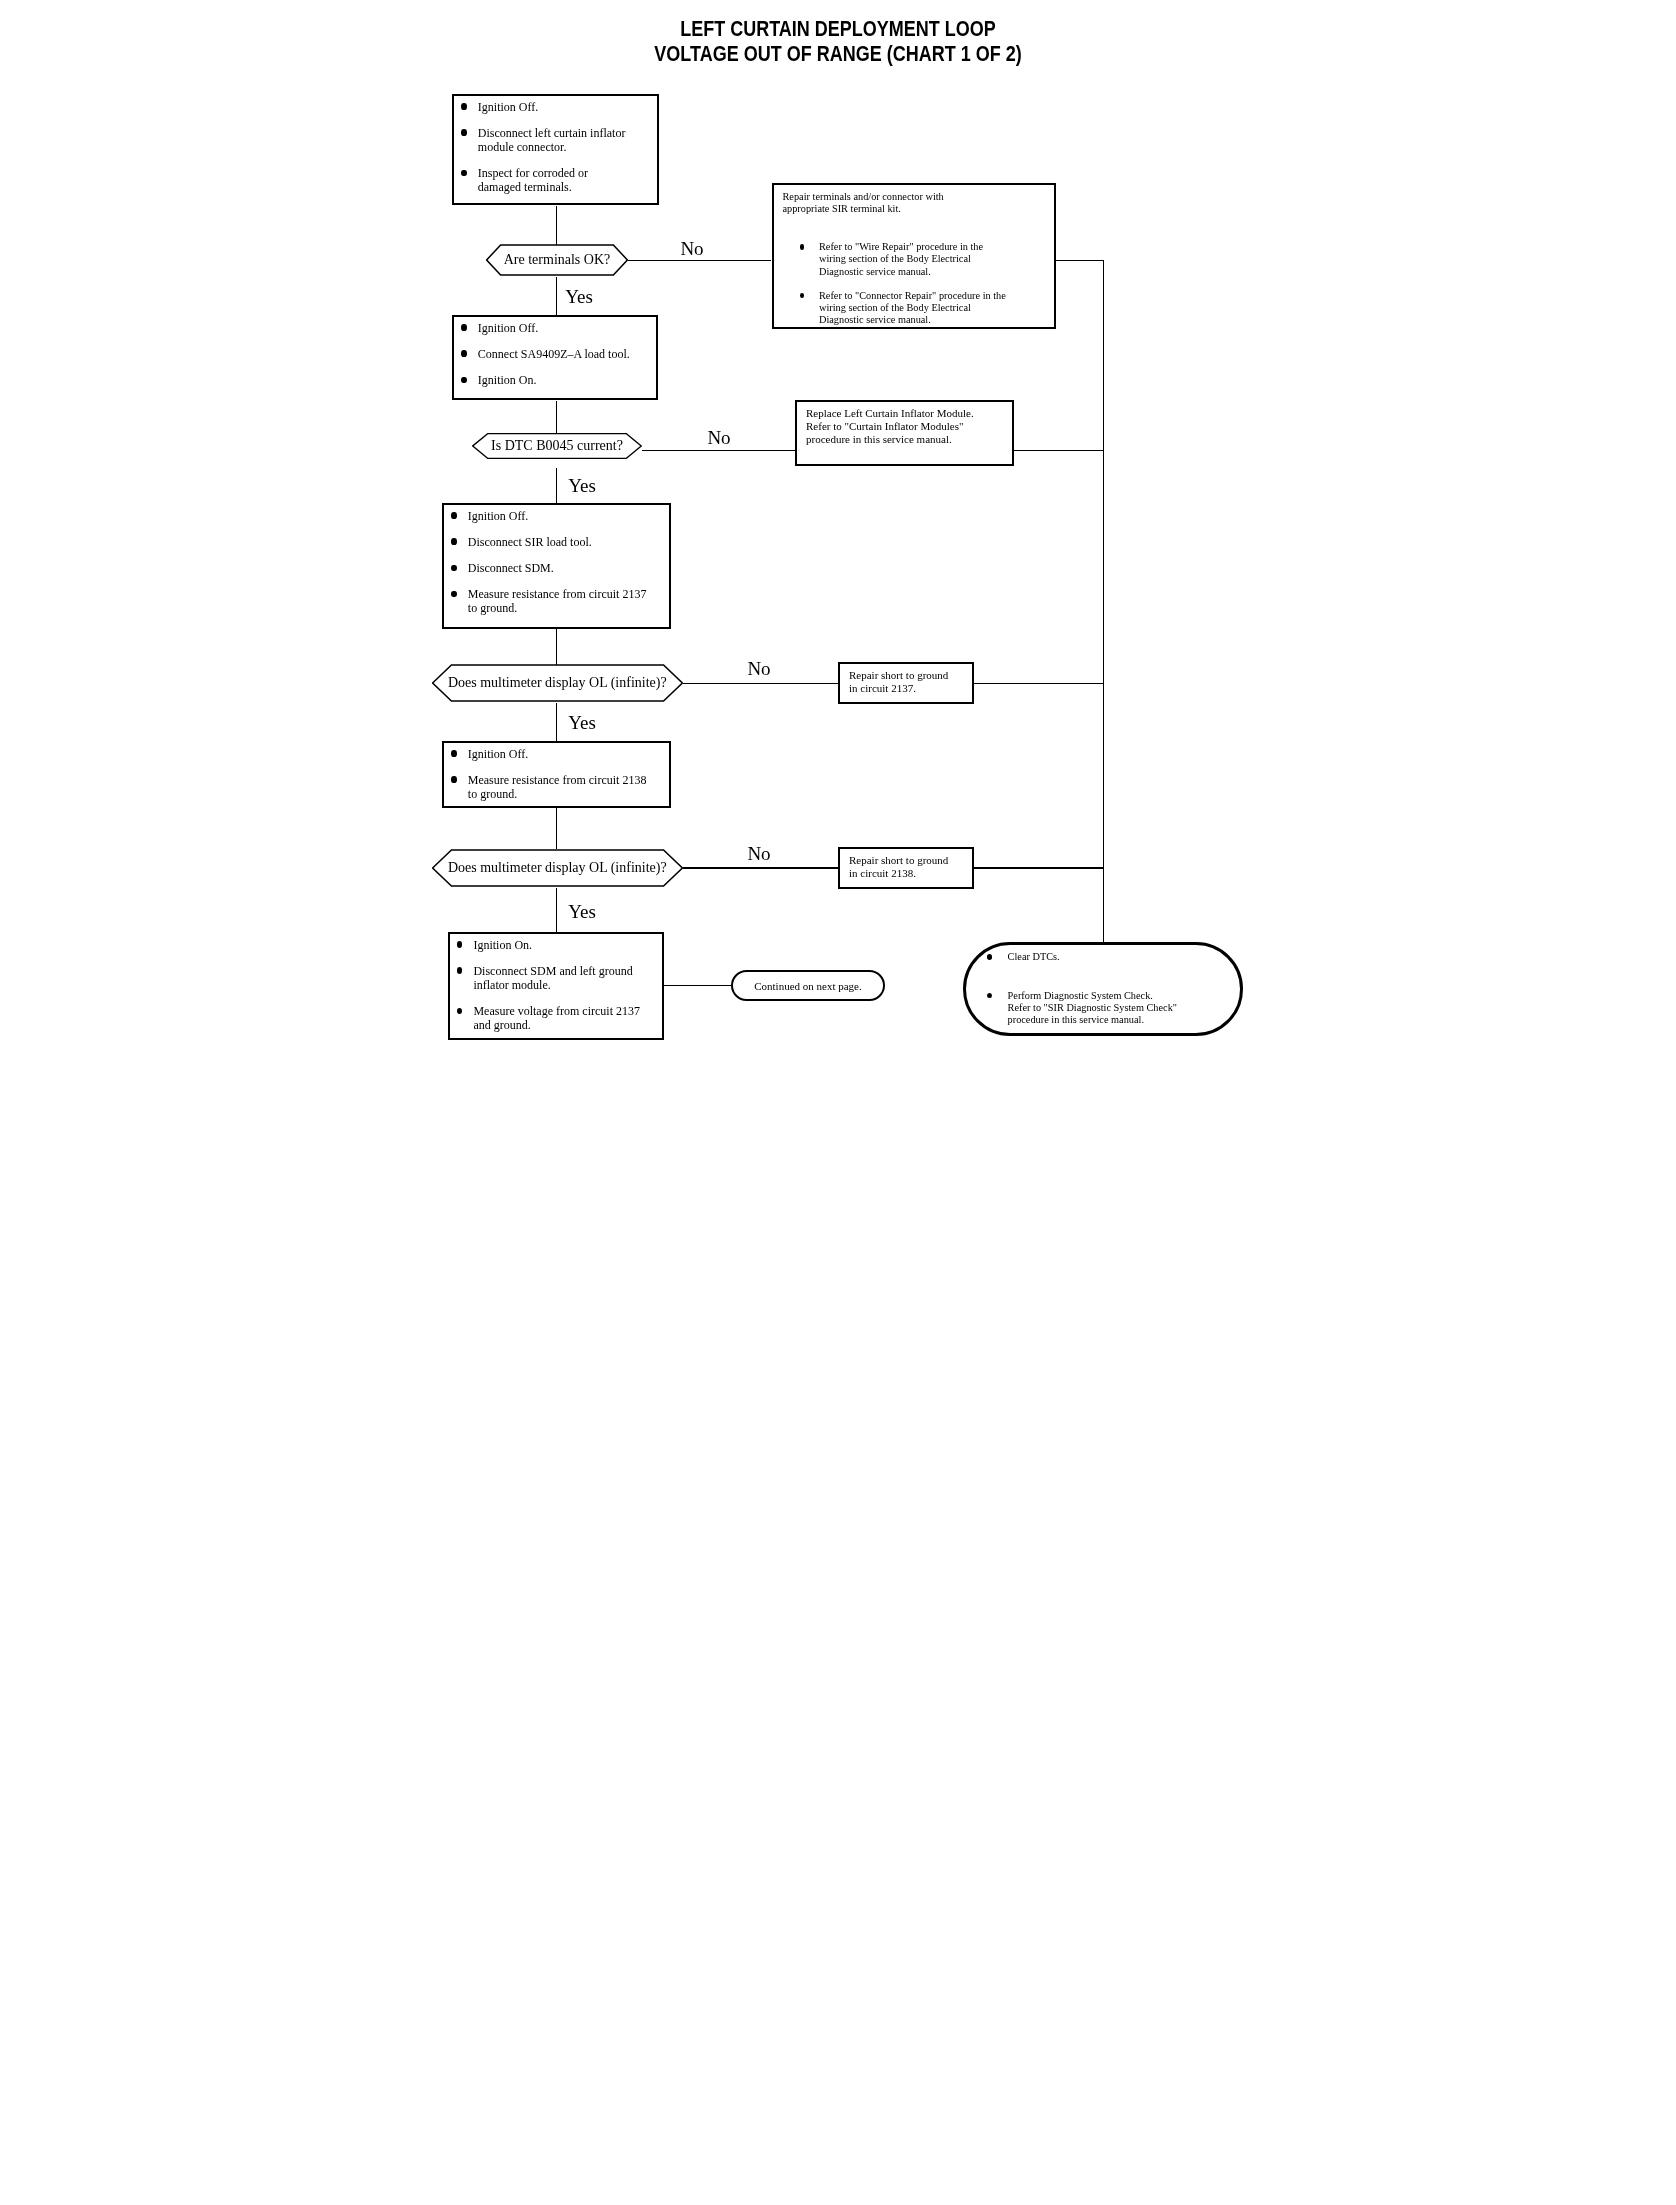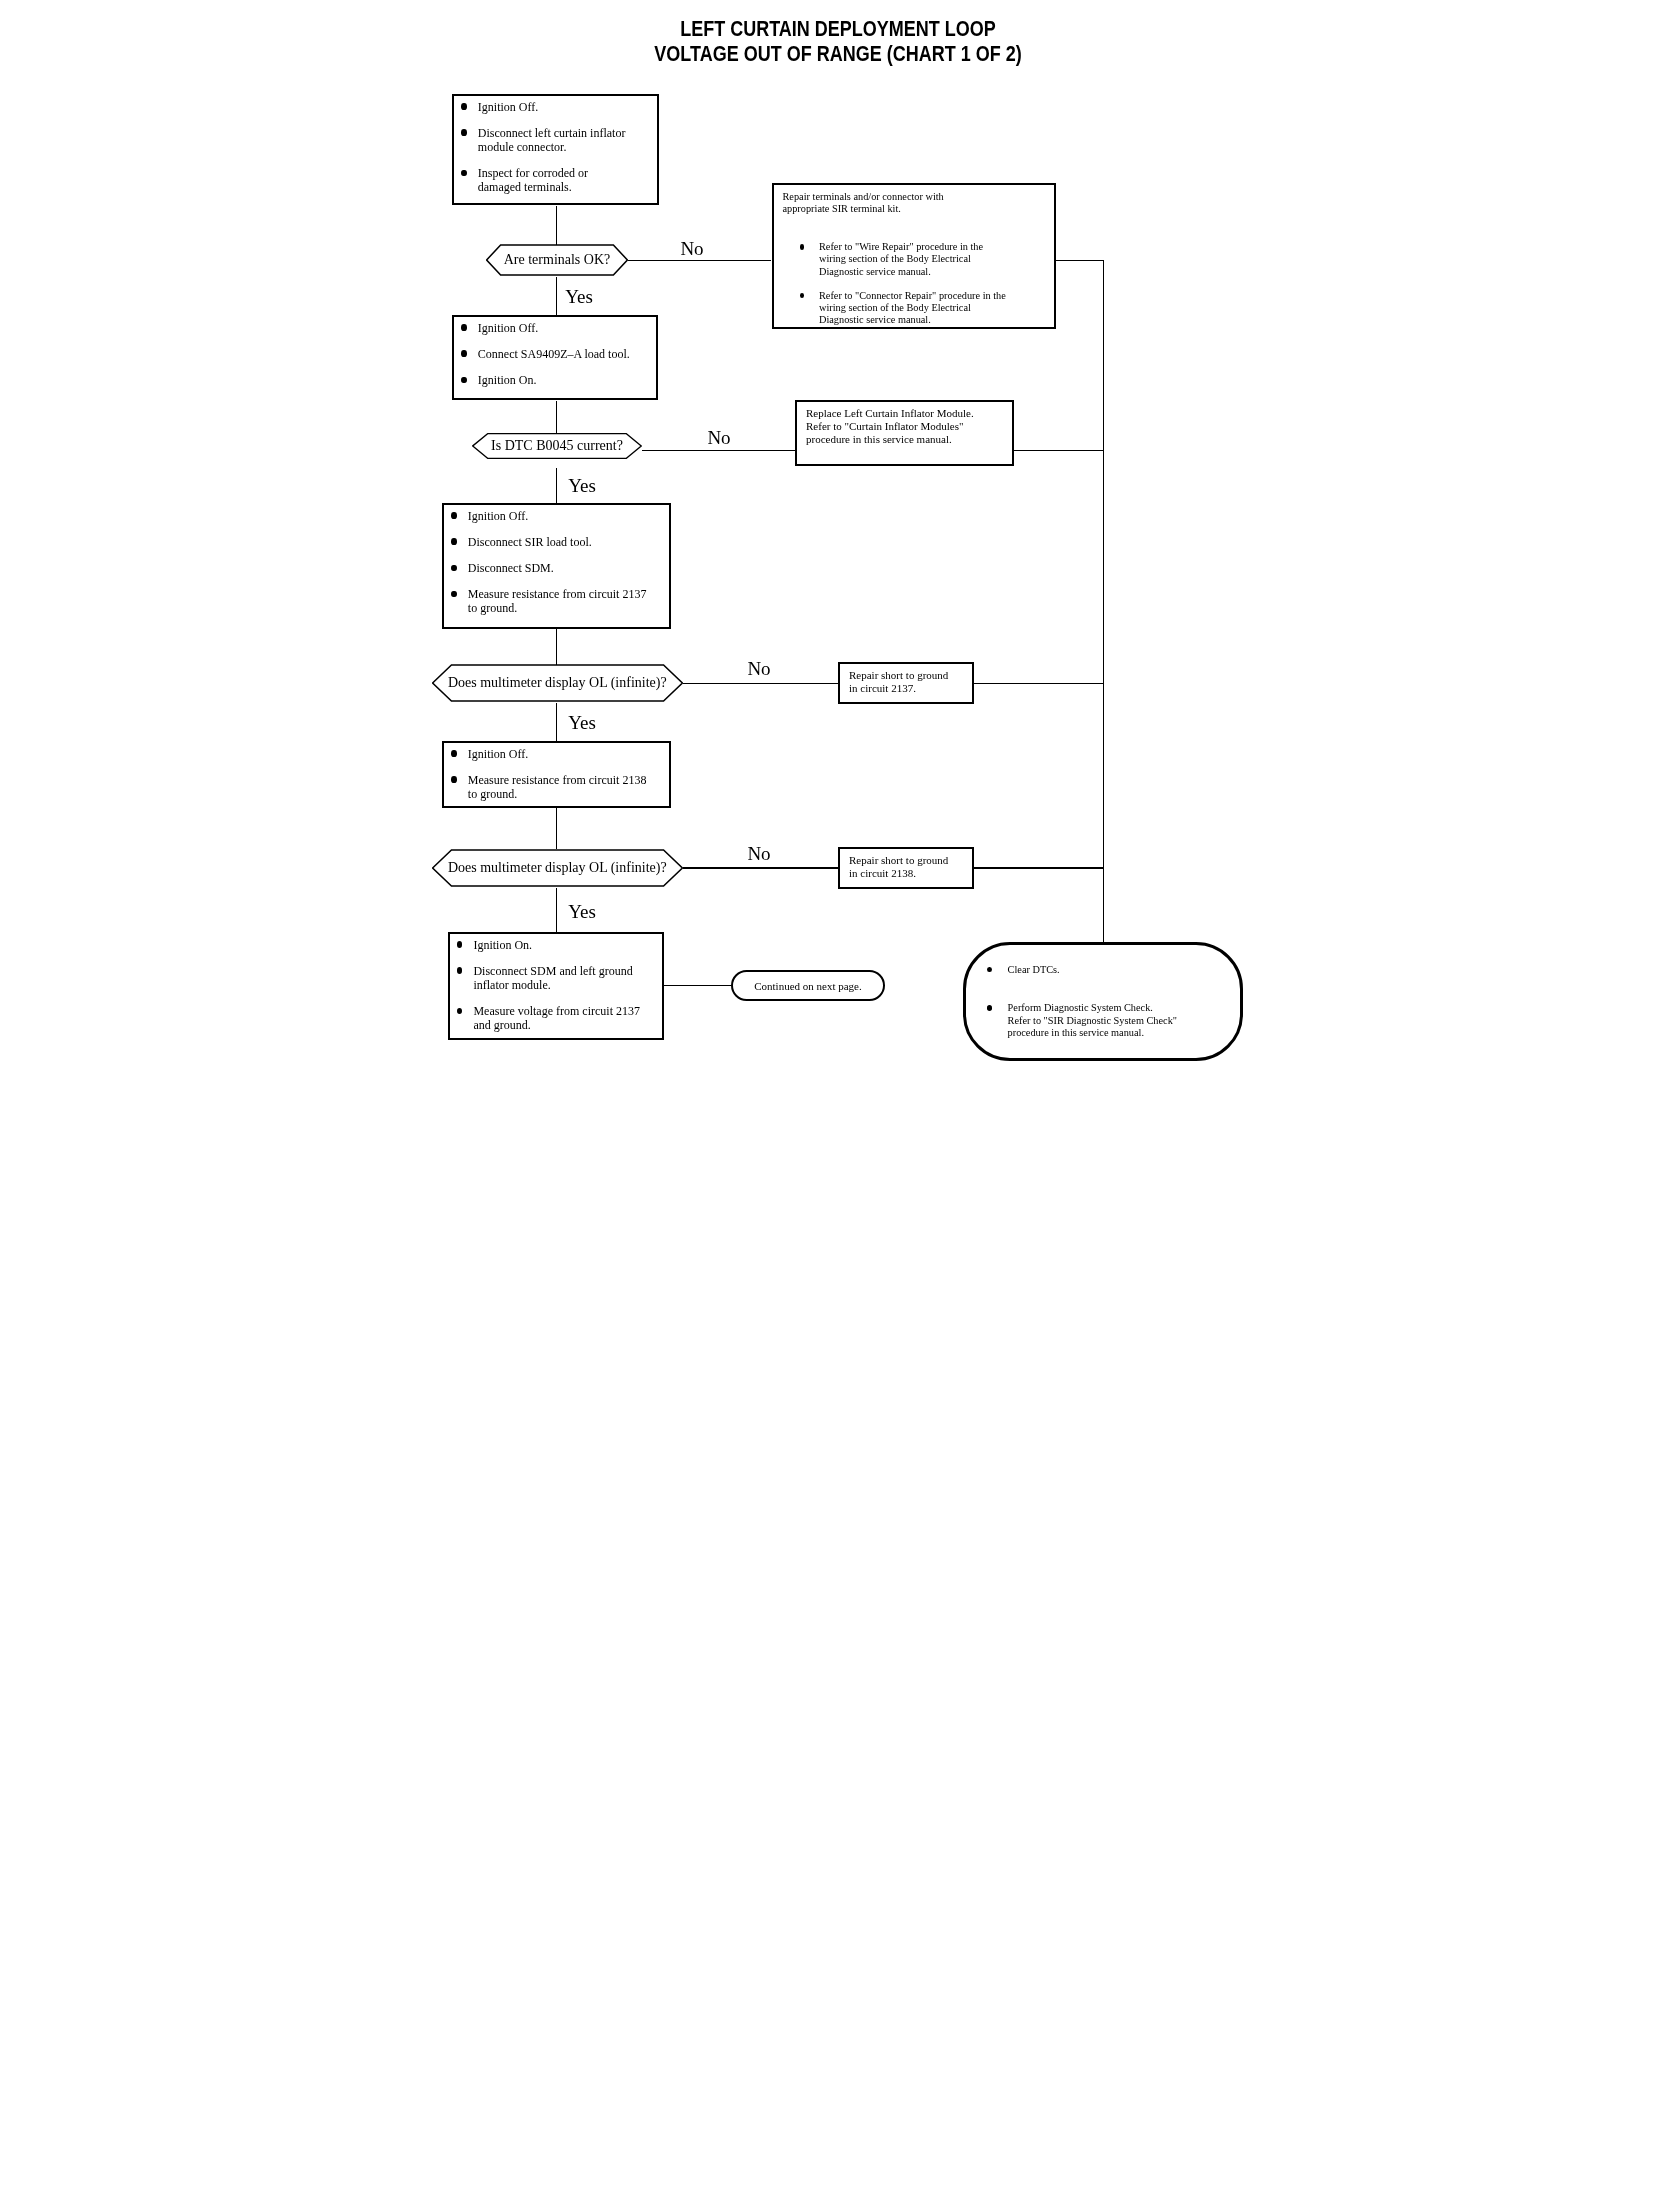--- a/index.html
+++ b/index.html
@@ -290,21 +290,21 @@
           <span class="tline">and ground.</span>
           </span>
         </li>
     </ul>
   </div>
 
   <div id="oval" style="left:312px; top:970px; width:154px; height:31px;">
     <span>Continued on next page.</span>
   </div>
 
-  <div id="terminator" style="left:544px; top:942px; width:280px; height:119px;">
+  <div id="terminator" style="left:544px; top:942px; width:280px; height:94px;">
     <ul class="bullets gap24">
       <li>
           <span class="dot"></span>
         <span class="li-text">
             <span class="tline">Clear DTCs.</span>
           </span>
         </li>
       <li>
           <span class="dot"></span>
         <span class="li-text">

